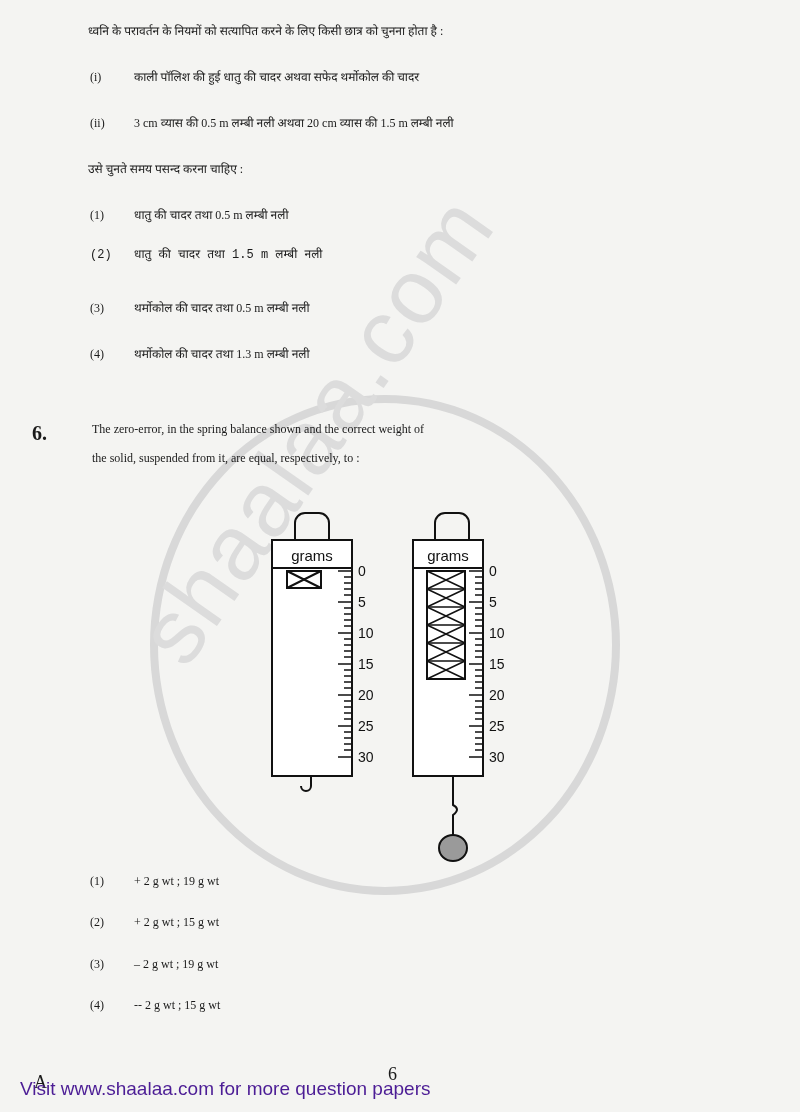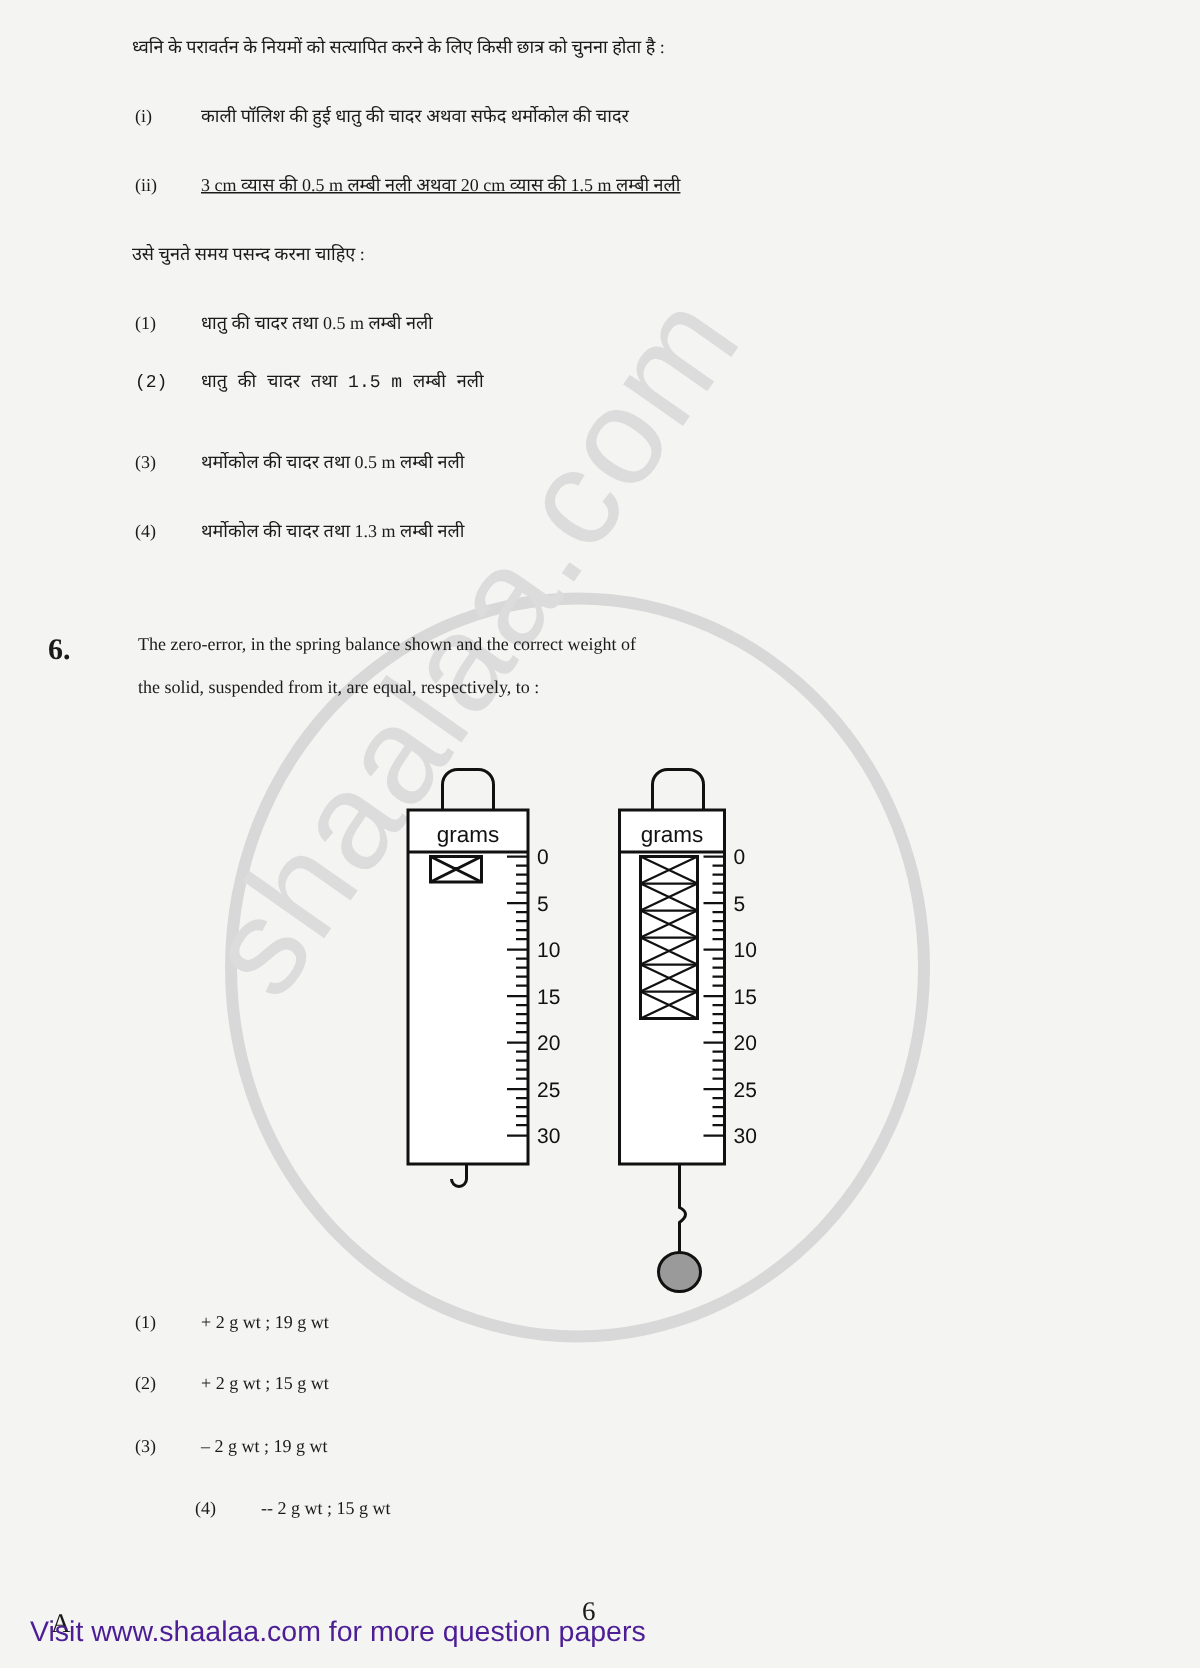--- a/index.html
+++ b/index.html
@@ -34,21 +34,21 @@
 </head>
 <body>
 
 <div class="watermark"></div>
 <div class="wm-text">shaalaa.com</div>
 
 <div class="line" style="left:88px; top:22px;">ध्वनि के परावर्तन के नियमों को सत्यापित करने के लिए किसी छात्र को चुनना होता है :</div>
 <div class="line" style="left:90px; top:68px;">
   <span class="num">(i)</span><span>काली पॉलिश की हुई धातु की चादर अथवा सफेद थर्मोकोल की चादर</span>
 </div>
-<div class="line" style="left:90px; top:114px;text-decoration:underline;">
+<div class="line" style="left:90px; top:114px;">
   <span class="num">(ii)</span><span>3 cm व्यास की 0.5 m लम्बी नली अथवा 20 cm व्यास की 1.5 m लम्बी नली</span>
 </div>
 <div class="line" style="left:88px; top:160px;">उसे चुनते समय पसन्द करना चाहिए :</div>
 <div class="line" style="left:90px; top:206px;">
   <span class="num">(1)</span><span>धातु की चादर तथा 0.5 m लम्बी नली</span>
 </div>
 <div class="line" style="left:90px; top:245px;font-family:Liberation Mono, monospace;">
   <span class="num">(2)</span><span>धातु की चादर तथा 1.5 m लम्बी नली</span>
 </div>
 <div class="line" style="left:90px; top:299px;">
@@ -128,19 +128,19 @@
 
 <div class="line" style="left:90px; top:874px;">
   <span class="num">(1)</span><span>+ 2 g wt ; 19 g wt</span>
 </div>
 <div class="line" style="left:90px; top:915px;">
   <span class="num">(2)</span><span>+ 2 g wt ; 15 g wt</span>
 </div>
 <div class="line" style="left:90px; top:957px;">
   <span class="num">(3)</span><span>– 2 g wt ; 19 g wt</span>
 </div>
-<div class="line" style="left:90px; top:998px;margin-left:40px;">
+<div class="line" style="left:90px; top:998px;">
   <span class="num">(4)</span><span>-- 2 g wt ; 15 g wt</span>
 </div>
 
 <div class="footer-a">A</div>
 <div class="footer-pg">6</div>
 <div class="footer-visit">Visit www.shaalaa.com for more question papers</div>
 
 </body></html>

